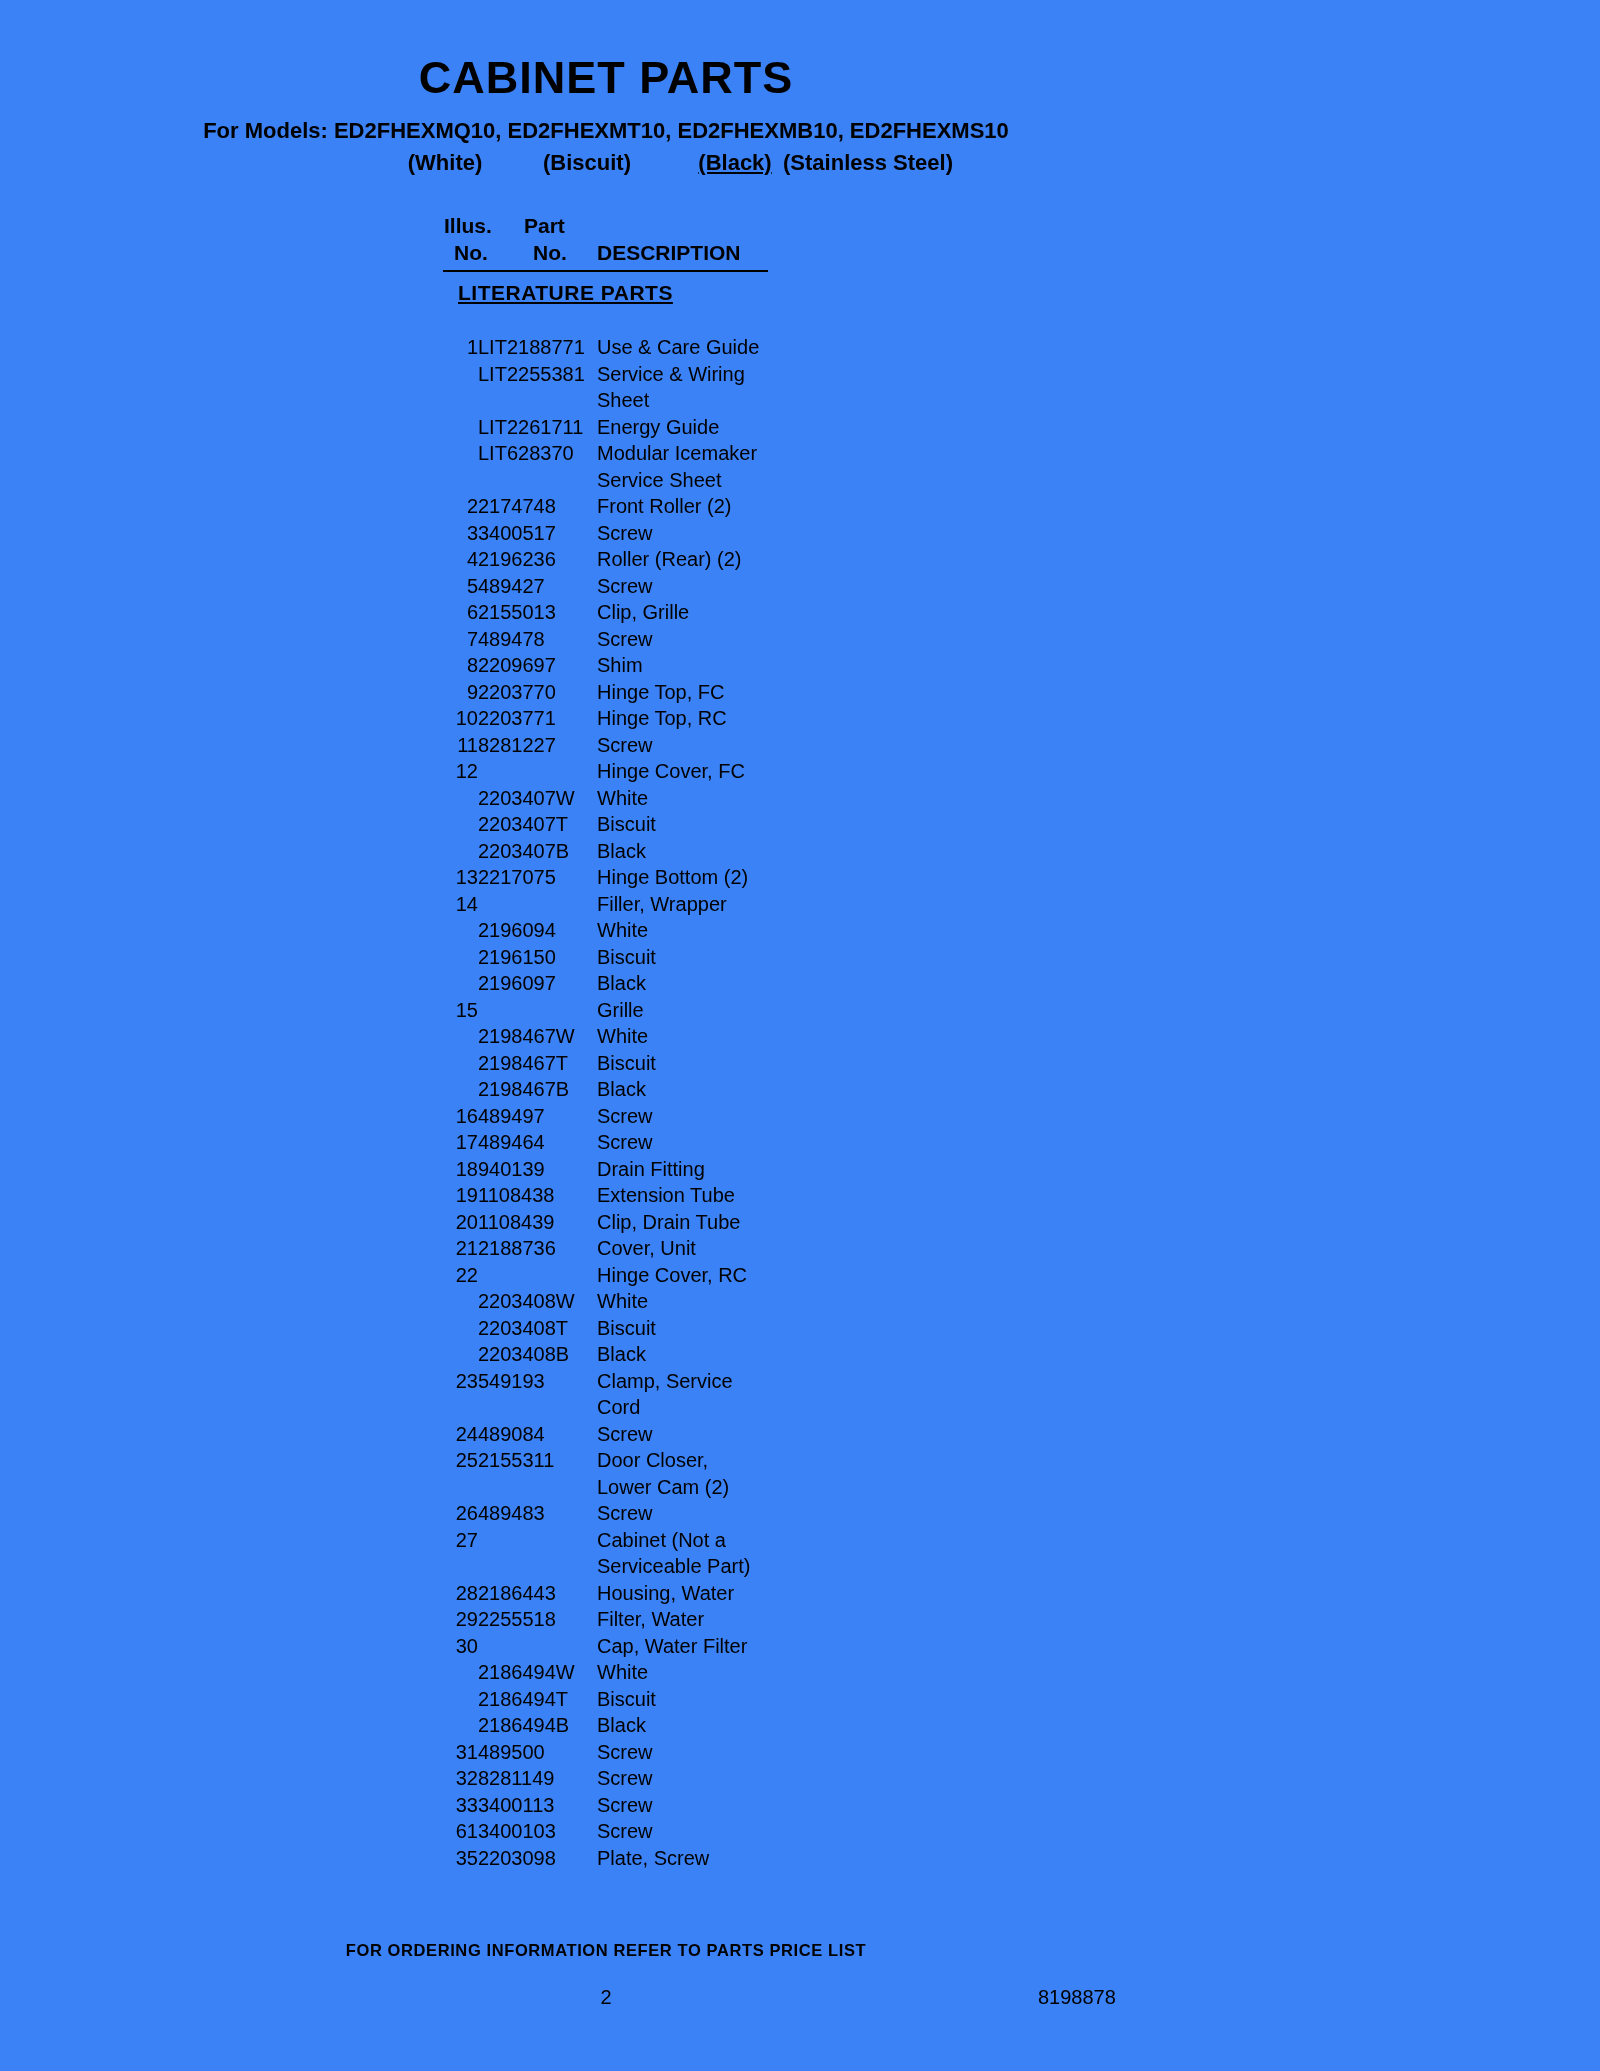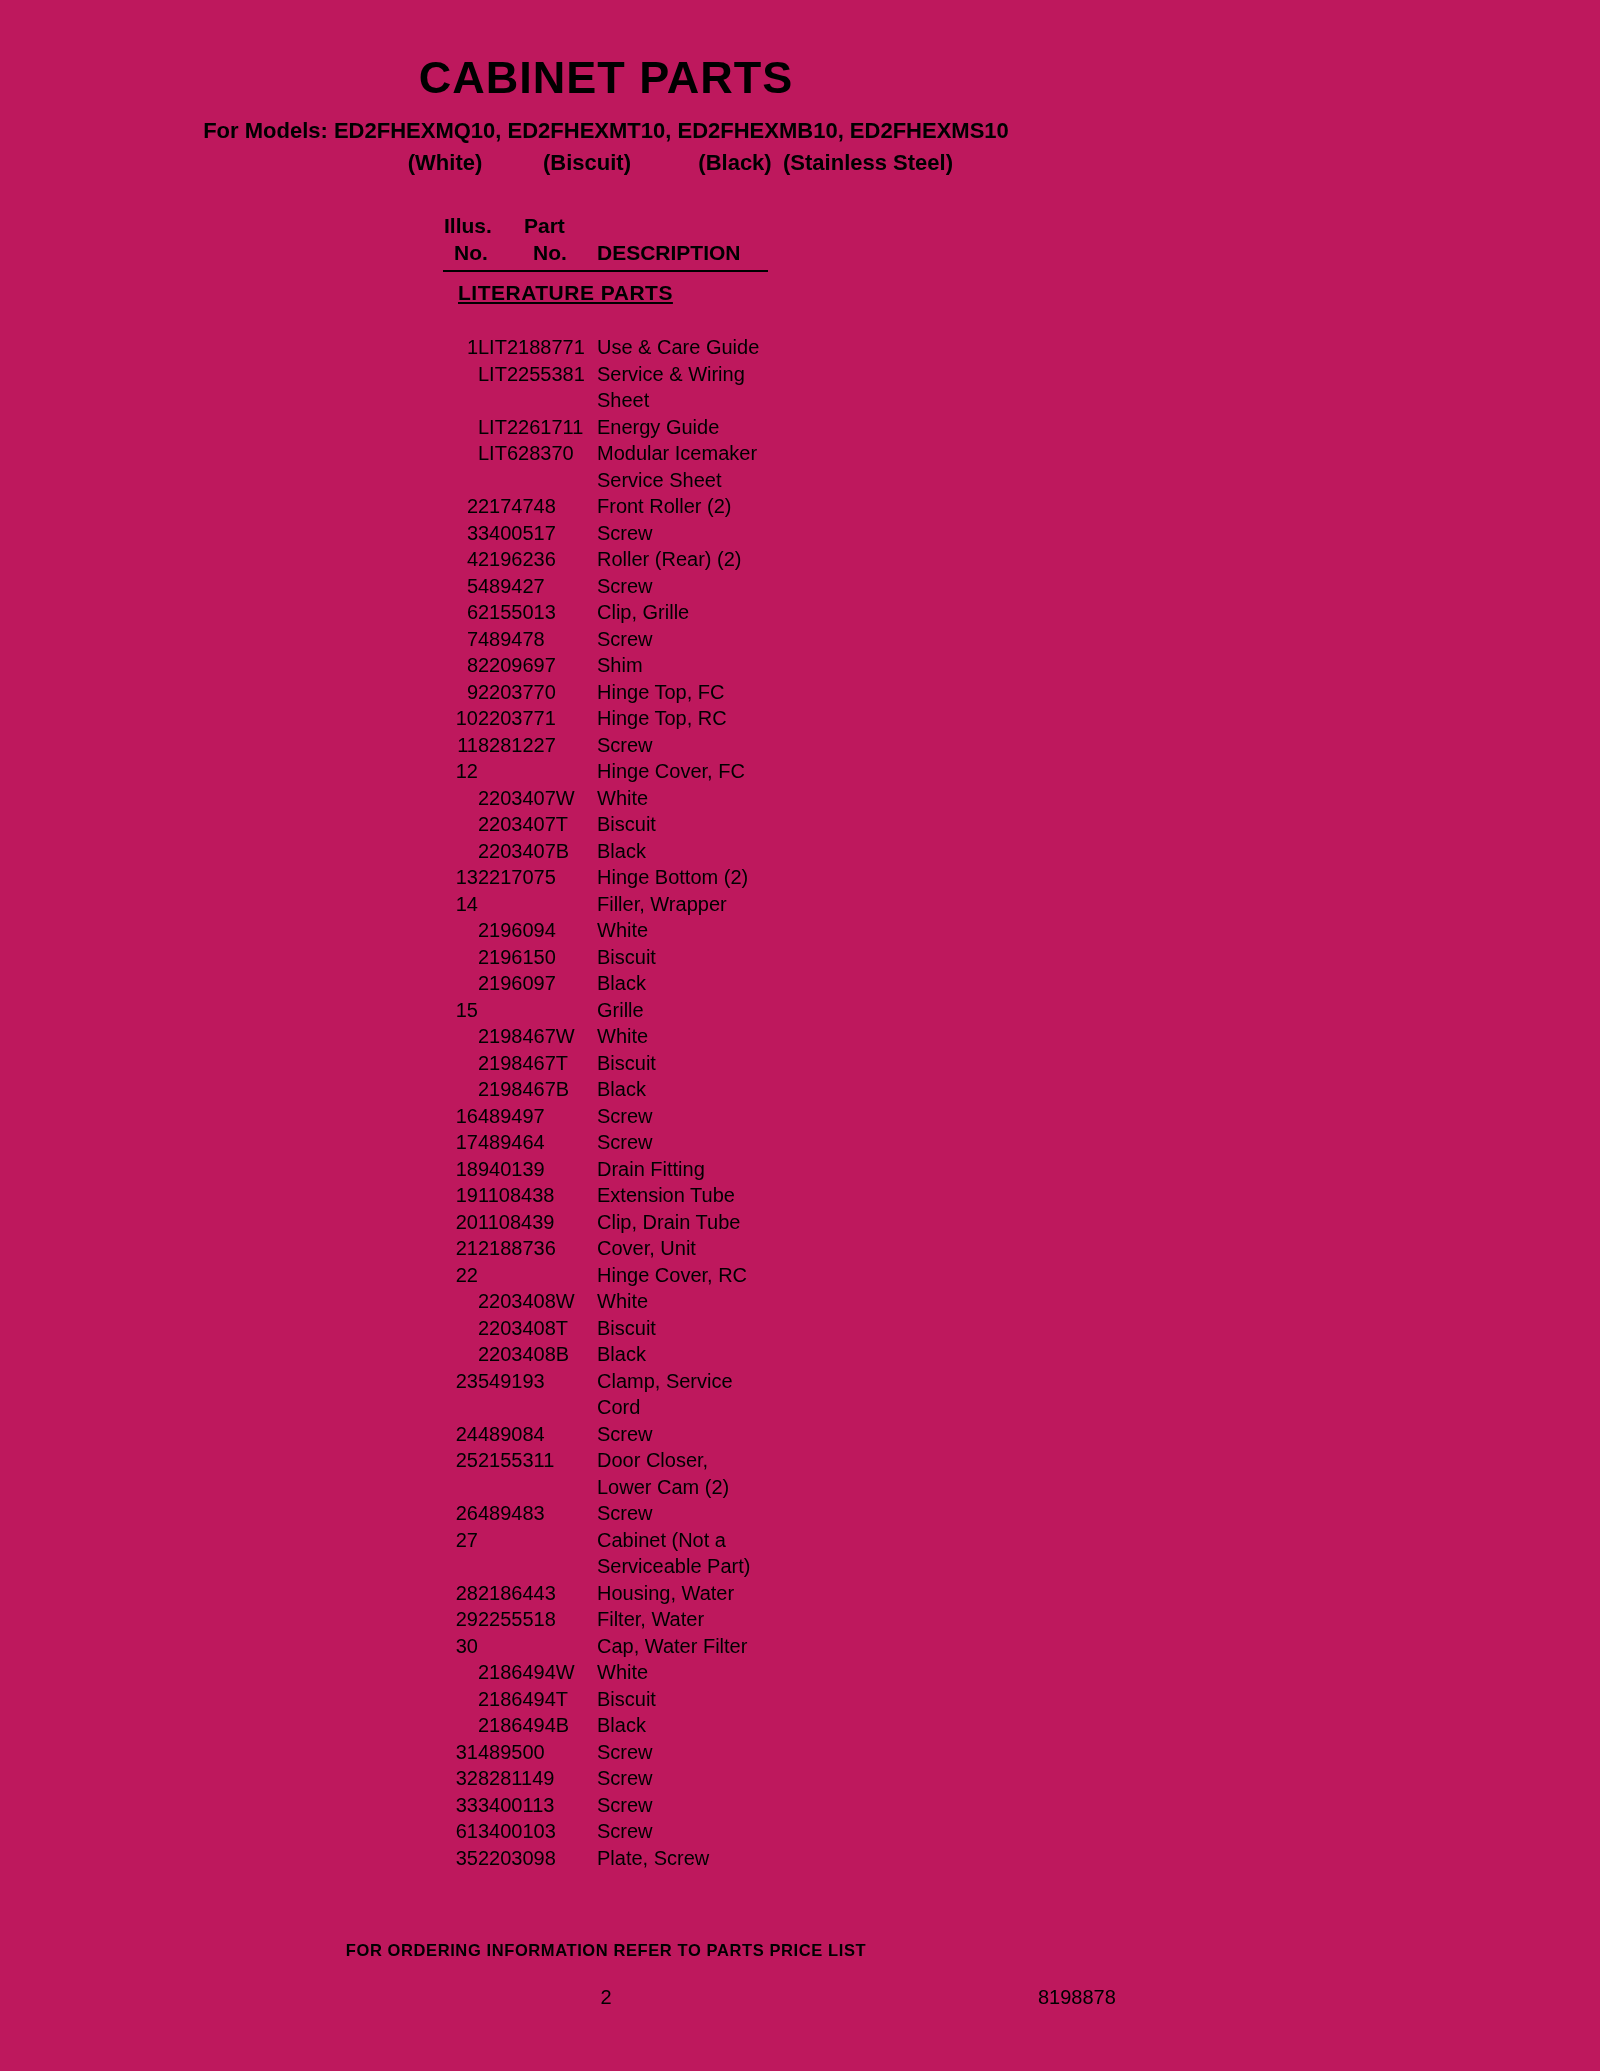--- a/index.html
+++ b/index.html
@@ -11,21 +11,21 @@
     width: 1600px;
     height: 2071px;
     font-family: "Liberation Sans", "DejaVu Sans", sans-serif;
     color: #000000;
     position: relative;
   }
   .page {
     position: relative;
     width: 1600px;
     height: 2071px;
-    background: #be185d;
+    background: #3b82f6;
     overflow: hidden;
   }
   
   .doc-title {
     position: absolute;
     top: 52px;
     left: 0;
     width: 1212px;
     text-align: center;
     font-size: 45px;
@@ -51,21 +51,21 @@
     font-weight: bold;
   }
   .color-label {
     position: absolute;
     top: 0;
     transform: translateX(-50%);
     white-space: nowrap;
   }
   .color-0 { left: 445px; }
   .color-1 { left: 587px; }
-  .color-2 { left: 735px; }
+  .color-2 { left: 735px; text-decoration: underline; }
   .color-3 { left: 868px; }
   
   .parts-table {
     position: absolute;
     left: 443px;
     top: 212px;
     width: 360px;
   }
   .thead {
     position: relative;

